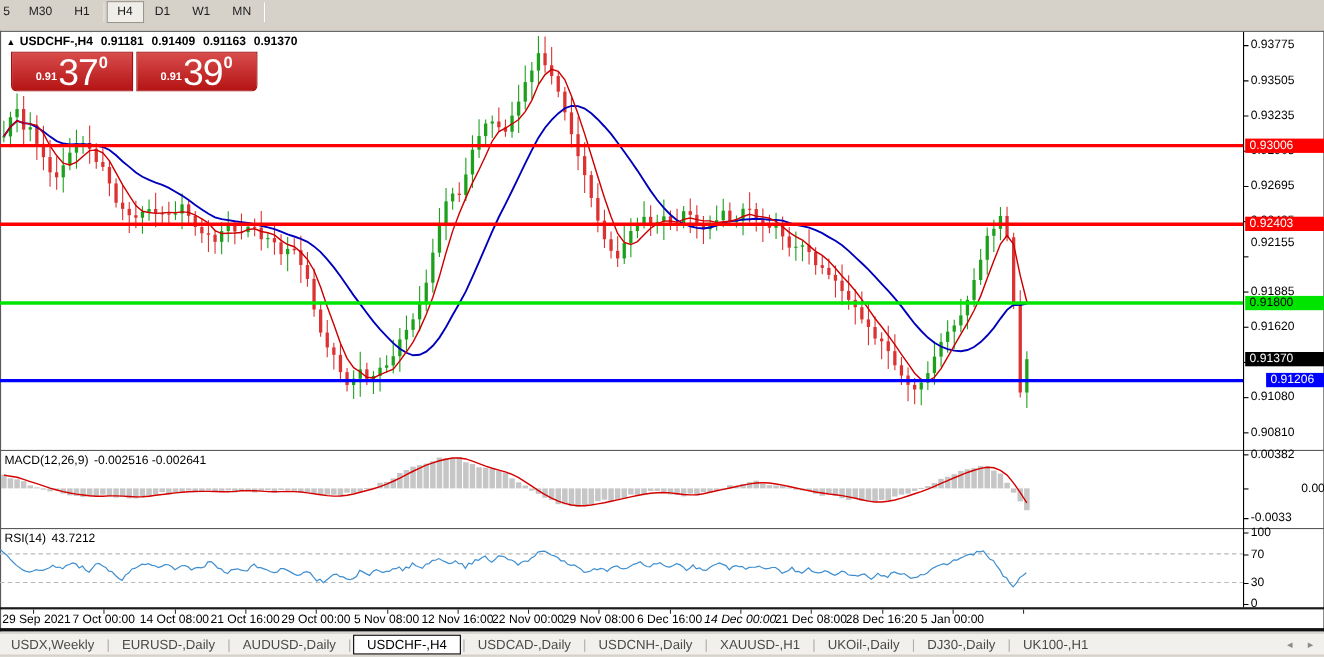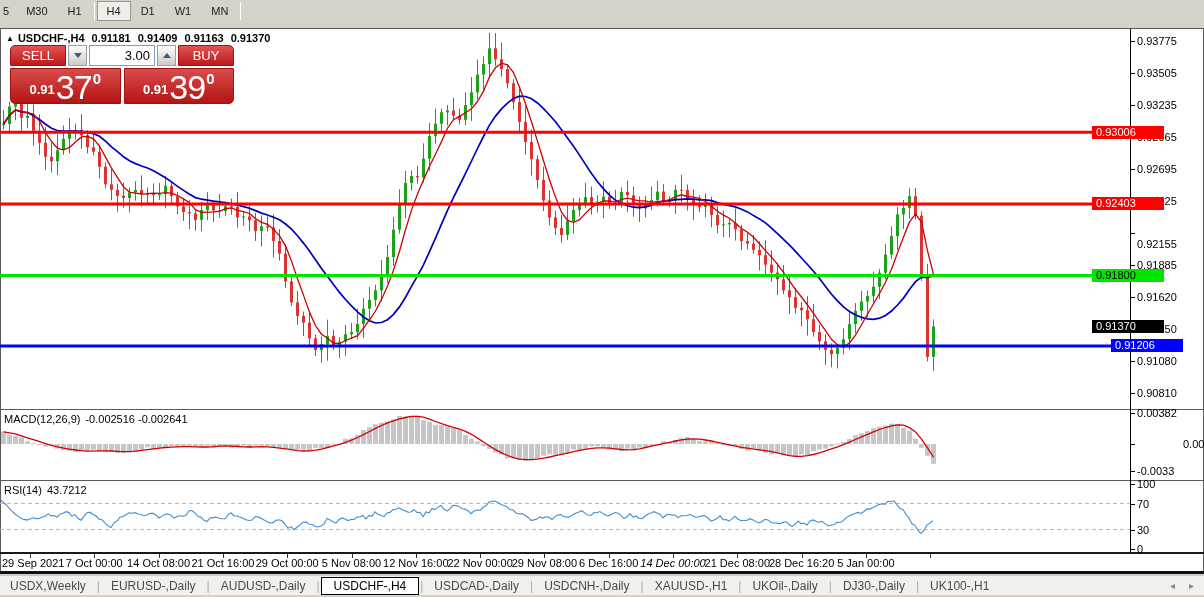--- a/index.html
+++ b/index.html
@@ -30,27 +30,27 @@
   .tbtn.sell{width:56px;border-radius:5px 0 0 0}
   .tbtn.buy{flex:1;border-radius:0 5px 0 0}
   .spin{width:19px;background:linear-gradient(#fdfdfd,#cfccc6);border:1px solid #96a0ac;display:flex;align-items:center;justify-content:center;cursor:pointer}
   .tri-dn{width:0;height:0;border-left:4px solid transparent;border-right:4px solid transparent;border-top:5px solid #3a5a8c}
   .tri-up{width:0;height:0;border-left:4px solid transparent;border-right:4px solid transparent;border-bottom:5px solid #3a5a8c}
   .vol{width:66px;border:1px solid #7f9db9;font-family:"Liberation Sans",sans-serif;font-size:13px;text-align:right;padding-right:4px;outline:none}
   .prow{display:flex;gap:3px;margin-top:2px;height:36px}
   .pbox{flex:1;background:linear-gradient(#d84c4c,#b51414);border:1px solid #a31010;color:#fff;display:flex;align-items:flex-end;justify-content:center;padding-bottom:2px;cursor:pointer}
   .pbox.l{border-radius:0 0 0 5px}
   .pbox.r{border-radius:0 0 5px 0}
-  .pfx{font-size:13px;font-weight:700;margin:0 1px 4px 0}
+  .pfx{font-size:10px;font-weight:700;margin:0 1px 4px 0}
   .bigd{font-size:34px;line-height:27px;font-weight:400;letter-spacing:-1px}
   .supd{font-size:15px;font-weight:700;align-self:flex-start;margin-top:1px;margin-left:1px}
 
   
   .ylab{position:absolute;left:1137px;font-size:11px;color:#000;z-index:2;white-space:nowrap}
-  .badge{position:absolute;left:1092px;width:72px;height:13px;font-size:11px;line-height:13px;padding-left:4px;z-index:3;white-space:nowrap}
+  .badge{position:absolute;left:1132px;width:72px;height:13px;font-size:11px;line-height:13px;padding-left:4px;z-index:3;white-space:nowrap}
   .xlab{position:absolute;top:529px;width:92px;font-size:11px;color:#000;text-align:center;z-index:2;white-space:nowrap}
   .plab{position:absolute;left:4px;font-size:11px;color:#000;z-index:2;white-space:nowrap}
   .plab b{font-weight:400;margin-left:5px}
 
   
   .tabbar{position:absolute;top:575px;left:0;width:1204px;height:20px;background:#f2f0ed;border-top:1px solid #cbc7c1;display:flex;align-items:center;font-size:12px;color:#4a4a4a;z-index:6}
   .tab{padding:2px 10px;cursor:pointer;white-space:nowrap}
   .tab.active{background:#fff;border:1px solid #000;padding:1px 12px;color:#000}
   .tabsep{color:#b0aca6;padding:0 1px}
   .tabnav{margin-left:auto;display:flex;gap:14px;padding-right:10px;color:#8a8a8a;font-size:10px}
@@ -608,31 +608,20 @@
     <div class="hdr">
       <span class="arr">▲</span>
       <span>USDCHF-,H4</span>
       <span class="v">0.91181</span>
       <span class="v">0.91409</span>
       <span class="v">0.91163</span>
       <span class="v">0.91370</span>
     </div>
 
     <div class="trade">
-      <div class="trow">
-        <div class="tbtn sell">SELL</div>
-        <div class="spin">
-            <span class="tri-dn"></span>
-          </div>
-        <input class="vol" value="3.00" style="">
-        <div class="spin">
-            <span class="tri-up"></span>
-          </div>
-        <div class="tbtn buy">BUY</div>
-      </div>
       <div class="prow">
         <div class="pbox l">
           <span class="pfx">0.91</span>
             <span class="bigd">37</span>
             <span class="supd">0</span>
         </div>
         <div class="pbox r">
           <span class="pfx">0.91</span>
             <span class="bigd">39</span>
             <span class="supd">0</span>
@@ -647,21 +636,21 @@
       <span>RSI(14)</span><b>43.7212</b>
     </div>
 
     <div id="labels-layer">
         <div class="ylab" style="top: 7px;">0.93775</div>
         <div class="ylab" style="top: 39.0544px;">0.93505</div>
         <div class="ylab" style="top: 71.1088px;">0.93235</div>
         <div class="ylab" style="top: 103.163px;">0.92965</div>
         <div class="ylab" style="top: 135.218px;">0.92695</div>
         <div class="ylab" style="top: 167.272px;">0.92425</div>
-        <div class="ylab" style="top: 210px;">0.92155</div>
+        <div class="ylab" style="top: 187px;">0.92155</div>
         <div class="ylab" style="top: 231.381px;">0.91885</div>
         <div class="ylab" style="top: 262.842px;">0.91620</div>
         <div class="ylab" style="top: 294.896px;">0.91350</div>
         <div class="ylab" style="top: 326.95px;">0.91080</div>
         <div class="ylab" style="top: 359.005px;">0.90810</div>
         <div class="ylab" style="top: 378.745px;">0.00382</div>
         <div class="ylab" style="top: 410px; padding-left: 46px;">0.00</div>
         <div class="ylab" style="top: 437.001px;">-0.0033</div>
         <div class="ylab" style="top: 450px;">100</div>
         <div class="ylab" style="top: 469.5px;">70</div>

